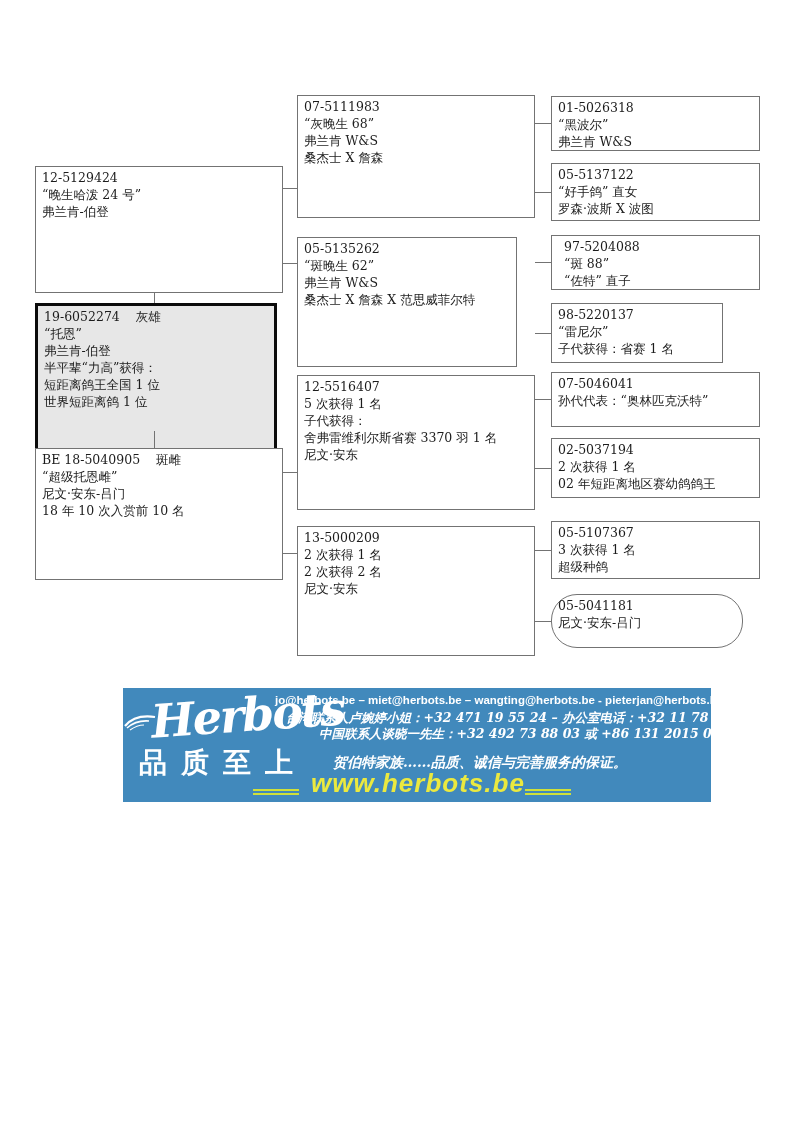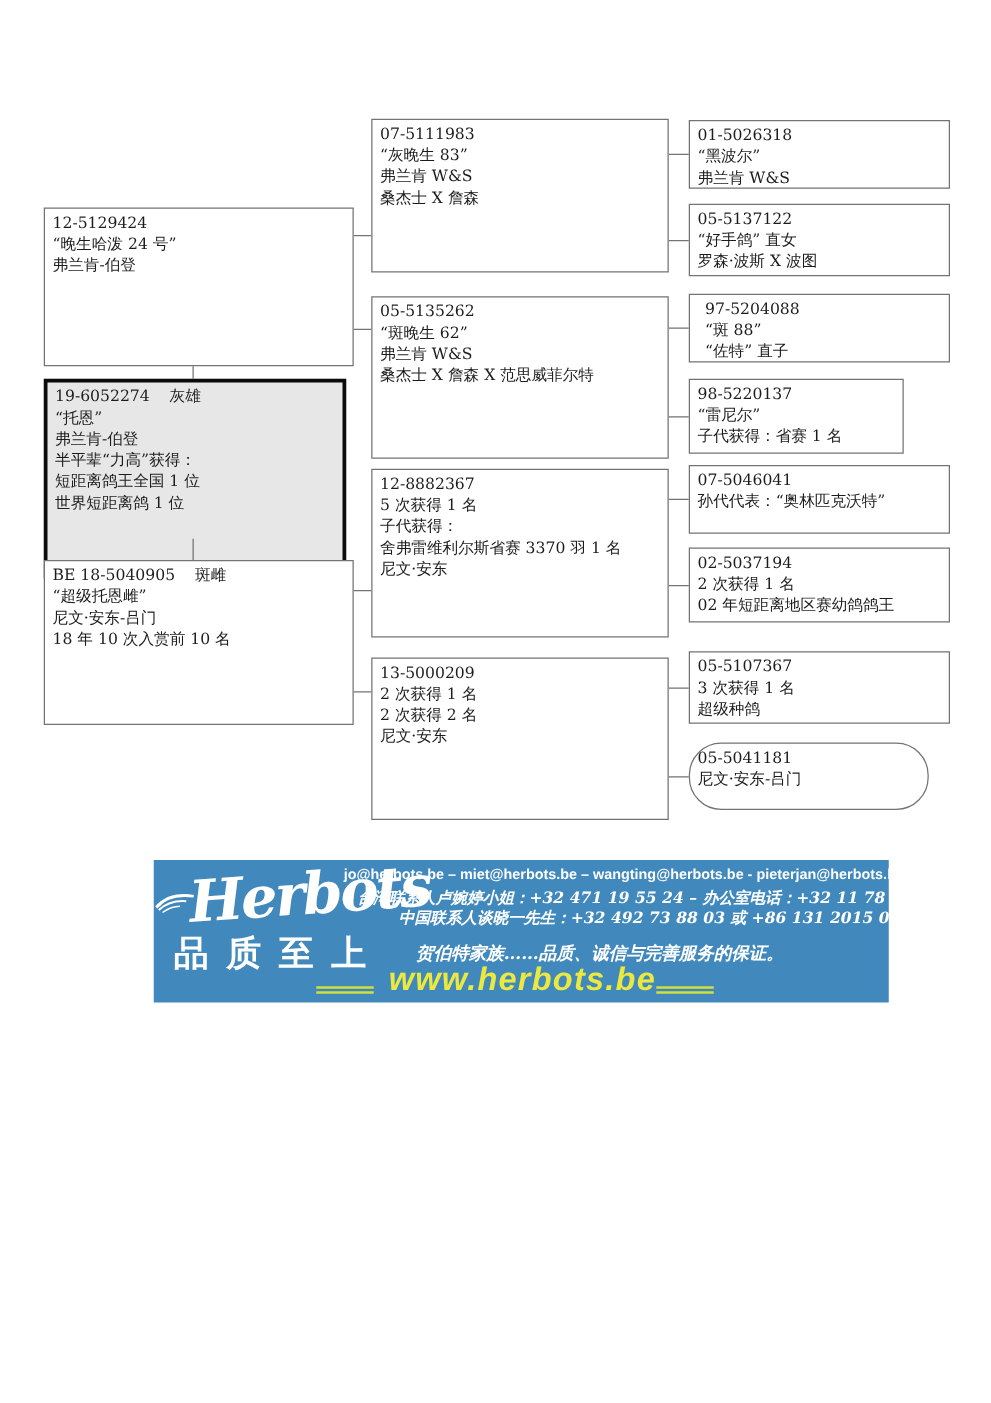--- a/index.html
+++ b/index.html
@@ -87,34 +87,34 @@
 
   <div class="pbox" style="left:35px; top:448px; width:248px; height:132px;">
     <div class="pline">BE 18-5040905    斑雌</div>
     <div class="pline">“超级托恩雌”</div>
     <div class="pline">尼文·安东-吕门</div>
     <div class="pline">18 年 10 次入赏前 10 名</div>
   </div>
 
   <div class="pbox" style="left:297px; top:95px; width:238px; height:123px;">
     <div class="pline">07-5111983</div>
-    <div class="pline">“灰晚生 83”</div>
+    <div class="pline">“灰晚生 68”</div>
     <div class="pline">弗兰肯 W&amp;S</div>
     <div class="pline">桑杰士 X 詹森</div>
   </div>
 
-  <div class="pbox" style="left:297px; top:237px; width:238px; height:130px;">
+  <div class="pbox" style="left:297px; top:237px; width:220px; height:130px;">
     <div class="pline">05-5135262</div>
     <div class="pline">“斑晚生 62”</div>
     <div class="pline">弗兰肯 W&amp;S</div>
     <div class="pline">桑杰士 X 詹森 X 范思威菲尔特</div>
   </div>
 
   <div class="pbox" style="left:297px; top:375px; width:238px; height:135px;">
-    <div class="pline">12-8882367</div>
+    <div class="pline">12-5516407</div>
     <div class="pline">5 次获得 1 名</div>
     <div class="pline">子代获得：</div>
     <div class="pline">舍弗雷维利尔斯省赛 3370 羽 1 名</div>
     <div class="pline">尼文·安东</div>
   </div>
 
   <div class="pbox" style="left:297px; top:526px; width:238px; height:130px;">
     <div class="pline">13-5000209</div>
     <div class="pline">2 次获得 1 名</div>
     <div class="pline">2 次获得 2 名</div>

